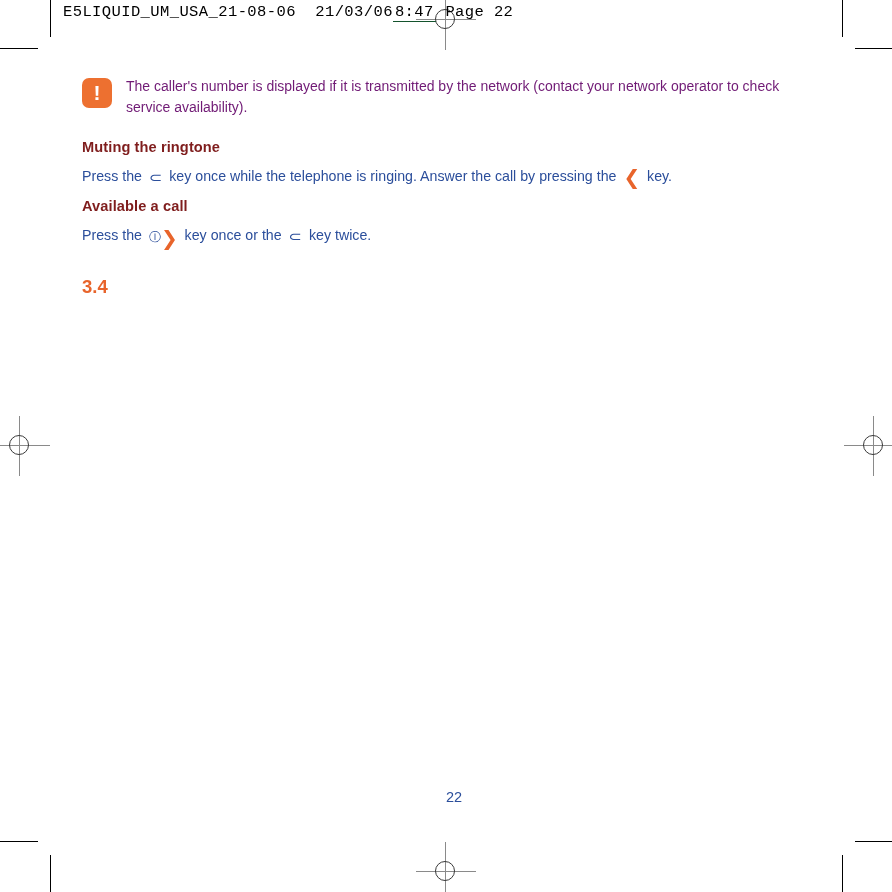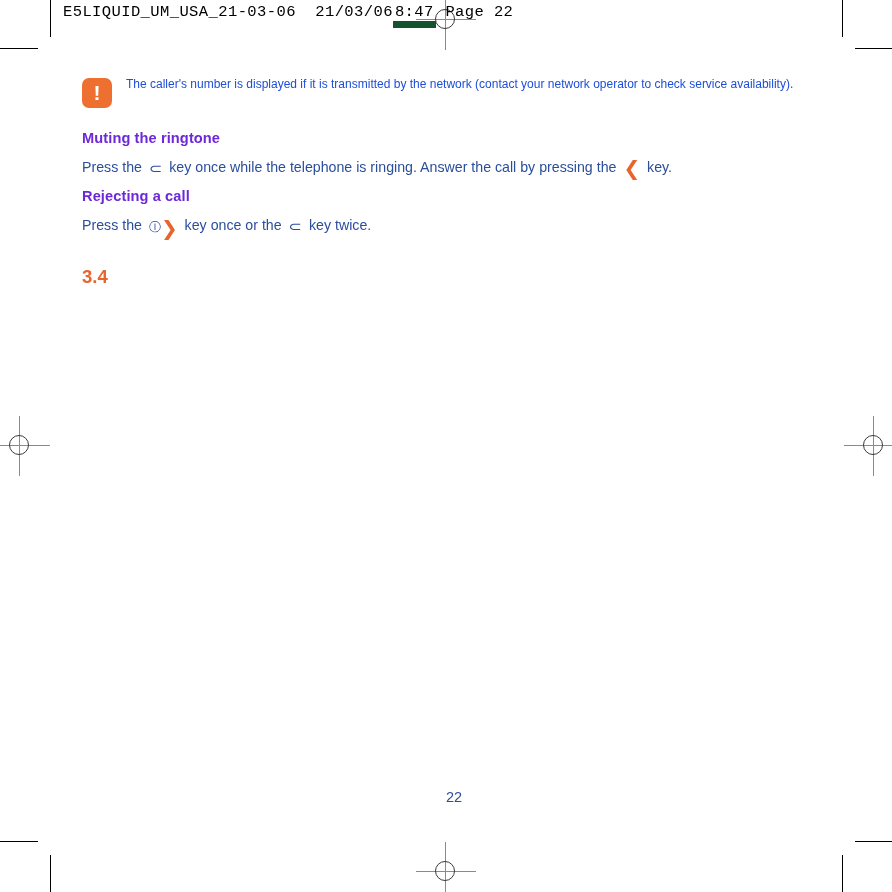--- a/index.html
+++ b/index.html
@@ -77,21 +77,21 @@
     left: 63px;
     top: 3px;
     font-family: "Liberation Mono", "DejaVu Sans Mono", monospace;
     font-size: 15.5px;
     letter-spacing: 0.4px;
     color: #000000;
     white-space: pre;
   }
   .slug .rule {
     display: inline-block;
-    border-bottom: 7px solid #14532d;
+    border-bottom: 1px solid #14532d;
     padding: 0 2px;
   }
 
   
   .content {
     position: absolute;
     left: 82px;
     top: 76px;
     width: 730px;
   }
@@ -118,29 +118,29 @@
     right: 0;
     top: 4px;
     text-align: center;
     color: #ffffff;
     font-size: 21px;
     font-weight: bold;
     line-height: 22px;
     font-family: "Liberation Sans", sans-serif;
   }
   .note-text {
-    color: #1d4ed8;
-    font-size: 12px;
+    color: #701a75;
+    font-size: 14px;
     line-height: 1.48;
     max-width: 672px;
   }
 
   
   .sub-head {
-    color: #6d28d9;
+    color: #7f1d1d;
     font-size: 14.6px;
     font-weight: bold;
     margin: 0 0 11px 0;
     letter-spacing: 0.1px;
   }
   .para {
     color: #2B4E9B;
     font-size: 14.2px;
     line-height: 1.5;
     margin: 0 0 16px 0;
@@ -246,35 +246,35 @@
   <div class="cross-v"></div>
   <div class="cross-h"></div>
   <div class="ring"></div>
 </div>
 <div class="reg reg-bottom">
   <div class="cross-v"></div>
   <div class="cross-h"></div>
   <div class="ring"></div>
 </div>
 
-<div class="slug"><span>E5LIQUID_UM_USA_21-03-06</span>  <span>21/03/06</span><span class="rule">8:47</span> <span>Page 22</span></div>
+<div class="slug"><span>E5LIQUID_UM_USA_21-08-06</span>  <span>21/03/06</span><span class="rule">8:47</span> <span>Page 22</span></div>
 
 <div class="content">
 
   <div class="note">
     <div class="note-icon">
       <div class="bang">!</div>
     </div>
     <div class="note-text">The caller's number is displayed if it is transmitted by the network (contact your network operator to check service availability).</div>
   </div>
 
   <h3 class="sub-head">Muting the ringtone</h3>
   <p class="para tight"><span>Press the</span> <span class="key key-c">⊂</span> <span>key once while the telephone is ringing. Answer the call by pressing the</span> <span class="key key-pickup">❮</span> <span>key.</span></p>
 
-  <h3 class="sub-head">Rejecting a call</h3>
+  <h3 class="sub-head">Available a call</h3>
   <p class="para"><span>Press the</span> <span class="key key-hangup"><span class="pw">Ⓘ</span><span class="br">❯</span></span> <span>key once or the</span> <span class="key key-c">⊂</span> <span>key twice.</span></p>
 
   <div class="section-head">
     <div class="section-num">3.4</div>
   </div>
 
 
 </div>
 
 <div class="folio">22</div>

